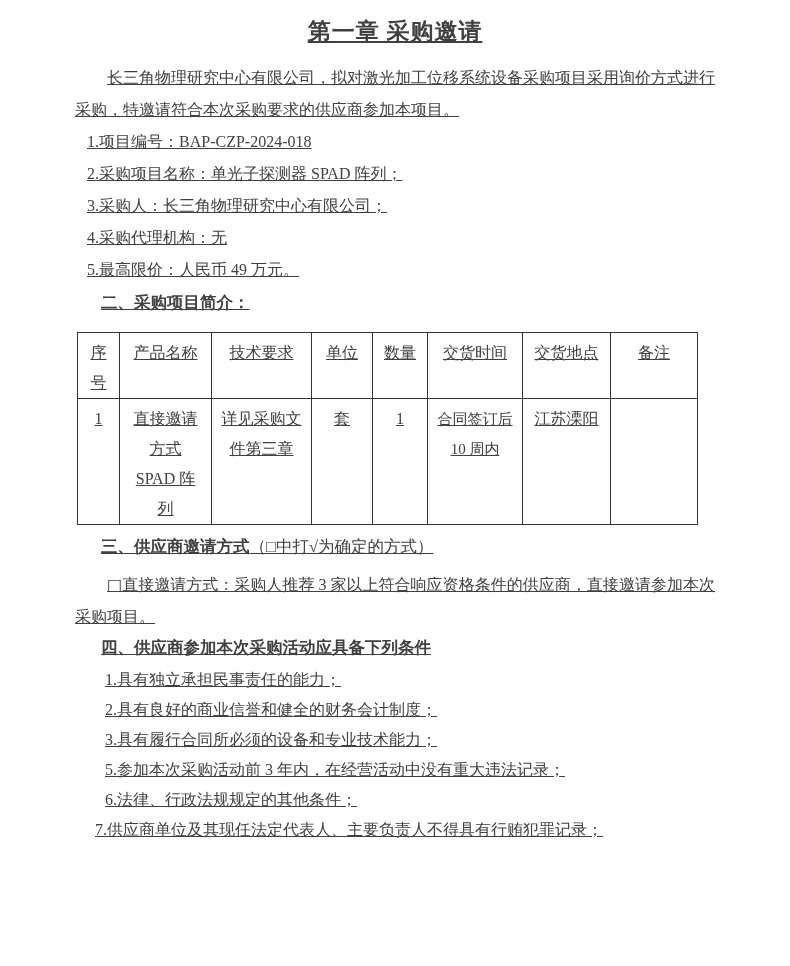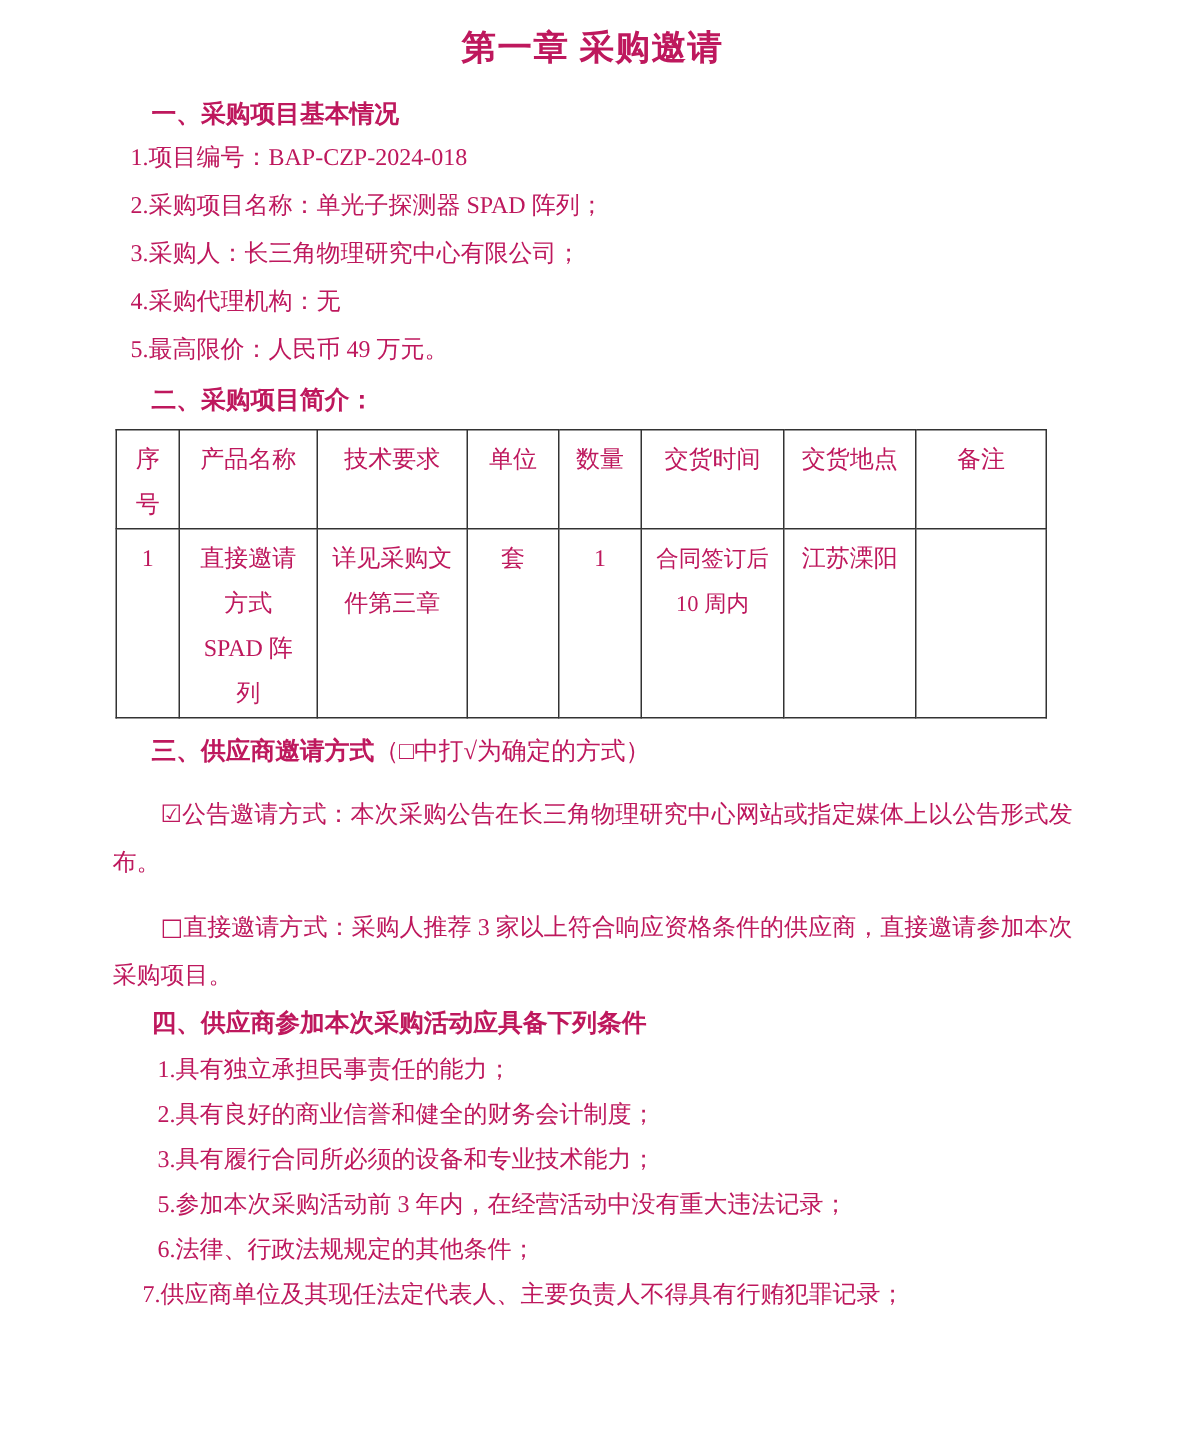--- a/index.html
+++ b/index.html
@@ -1,24 +1,25 @@
 <!DOCTYPE html>
 <html><head>
 <meta charset="utf-8">
 <style>
   * { margin:0; padding:0; box-sizing:border-box; }
   html, body { background:#ffffff; }
   .page {
     position:relative;
     width:790px; height:966px;
-    background:#ffffff; color:#be185d;
+    background:#ffffff; color:#404040;
     font-family:"Liberation Serif","DejaVu Serif",serif;
     font-size:16px;
     padding:14px 75px 0 75px;
     overflow:hidden;
+    text-decoration:underline;
   }
   .doc-title {
     font-size:23px; font-weight:bold;
     text-align:center; line-height:36px;
     margin-bottom:12px;
     letter-spacing:1px;
   }
   .para {
     line-height:32px; text-align:justify;
     text-indent:32px; margin-top:12px;
@@ -28,21 +29,21 @@
     line-height:28px; margin-left:26px;
   }
   .sec-heading .normal { font-weight:normal; }
   .h-one   { margin-top:4px;  }
   .h-two   { margin-top:6px; line-height:22px; }
   .h-three { margin-top:10px; line-height:24px; }
   .h-four  { margin-top:2px; line-height:26px; }
   .list-basic p { line-height:32px; margin-left:12px; text-align:left; }
   .proc-table {
     border-collapse:collapse; table-layout:fixed;
-    width:620px; margin-left:2px; margin-top:8px;
+    width:620px; margin-left:2px; margin-top:18px;
   }
   .proc-table th, .proc-table td {
     border:1px solid #333333;
     font-weight:normal; text-align:center; vertical-align:top;
     line-height:30px; font-size:16px; padding:5px 6px 0 6px;
     overflow:hidden;
   }
   .proc-table th { height:62px; }
   .proc-table td { height:88px; }
   .proc-table td:nth-child(2) { padding:5px 10px 0 10px; }
@@ -67,22 +68,22 @@
   .ind-a { margin-left:30px; }
   .ind-b { margin-left:20px; }
 </style>
 </head>
 <body>
 
 <div class="page">
 
   <h1 class="doc-title">第一章 采购邀请</h1>
 
+  <p class="para">长三角物理研究中心有限公司，拟对激光加工位移系统设备采购项目采用询价方式进行采购，特邀请符合本次采购要求的供应商参加本项目。</p>
 
-  <h2 class="sec-heading h-one">一、采购项目基本情况</h2>
 
   <div class="list-basic">
     <p>1.项目编号：BAP-CZP-2024-018</p>
     <p>2.采购项目名称：单光子探测器 SPAD 阵列；</p>
     <p>3.采购人：长三角物理研究中心有限公司；</p>
     <p>4.采购代理机构：无</p>
     <p>5.最高限价：人民币 49 万元。</p>
   </div>
 
   <h2 class="sec-heading h-two">二、采购项目简介：</h2>
@@ -117,21 +118,20 @@
       <td>1</td>
       <td>合同签订后 10 周内</td>
       <td>江苏溧阳</td>
       <td></td>
     </tr>
   </tbody>
     </table>
 
   <h2 class="sec-heading h-three"><span>三、供应商邀请方式</span><span class="normal">（□中打√为确定的方式）</span></h2>
 
-  <p class="option-para opt-1"><span class="checkbox-glyph">☑</span><span>公告邀请方式：本次采购公告在长三角物理研究中心网站或指定媒体上以公告形式发布。</span></p>
 
   <p class="option-para opt-2"><span class="checkbox-glyph">□</span><span>直接邀请方式：采购人推荐 3 家以上符合响应资格条件的供应商，直接邀请参加本次采购项目。</span></p>
 
   <h2 class="sec-heading h-four">四、供应商参加本次采购活动应具备下列条件</h2>
 
   <div class="list-cond">
     <p class="ind-a">1.具有独立承担民事责任的能力；</p>
     <p class="ind-a">2.具有良好的商业信誉和健全的财务会计制度；</p>
     <p class="ind-a">3.具有履行合同所必须的设备和专业技术能力；</p>
     <p class="ind-a">5.参加本次采购活动前 3 年内，在经营活动中没有重大违法记录；</p>

